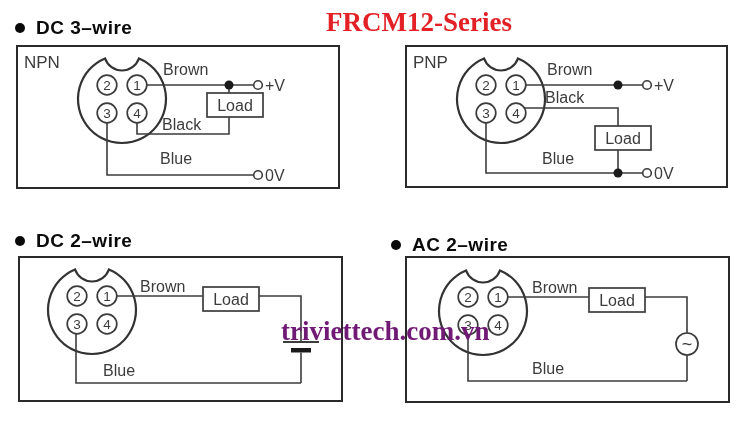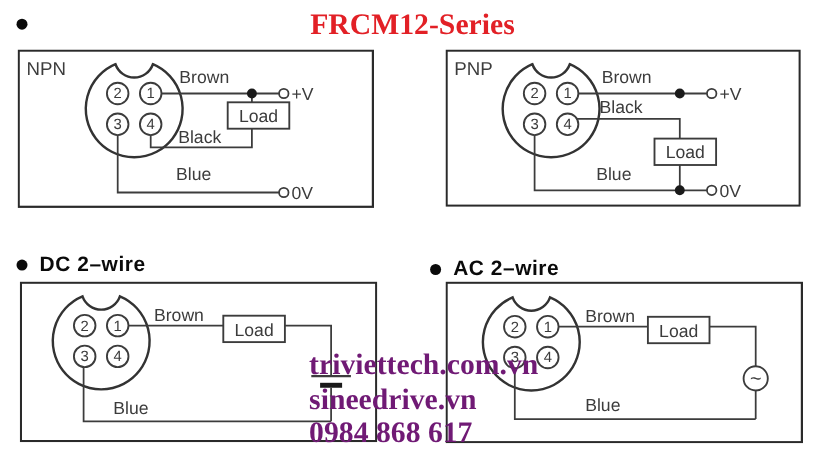--- a/index.html
+++ b/index.html
@@ -2,21 +2,21 @@
 <html><head>
 <meta charset="utf-8">
 <style>
   html,body{margin:0;padding:0;background:#fff;}
   .canvas{position:relative;width:749px;height:421px;background:#fff;overflow:hidden;
           font-family:"Liberation Sans",sans-serif;}
   .heading{position:absolute;display:flex;align-items:center;gap:11px;
            font-weight:bold;font-size:19px;color:#0a0a0a;letter-spacing:.5px;}
   .bullet{width:10px;height:10px;border-radius:50%;background:#0a0a0a;flex:0 0 auto;}
   .brand{position:absolute;font-family:"Liberation Serif",serif;font-weight:bold;
-         font-size:27px;color:#e22026;}
+         font-size:27px;color:#e22026;margin-left:44px;}
   .wm{position:absolute;left:281px;font-family:"Liberation Serif",serif;font-weight:bold;
       font-size:27px;color:#701a75;z-index:5;line-height:1;}
   svg{position:absolute;display:block;}
   svg text{font-family:"Liberation Sans",sans-serif;fill:#3c3c3c;font-size:16px;}
   .frame{fill:none;stroke:#2a2a2a;stroke-width:2;}
   .wire{stroke:#3c3c3c;stroke-width:1.6;fill:none;}
   .shape{stroke:#333;stroke-width:2.2;fill:#fff;}
   .pin{stroke:#3c3c3c;stroke-width:1.7;fill:#fff;}
   .pin-num{font-size:13.5px;text-anchor:middle;}
   .loadbox{stroke:#3c3c3c;stroke-width:1.7;fill:#fff;}
@@ -24,20 +24,21 @@
   .dot{fill:#1a1a1a;stroke:none;}
   .typ{font-size:17px;}
 </style>
 </head>
 <body>
 
 <div class="canvas">
 
   <div class="heading" style="left:15px;top:17px;">
     <span class="bullet"></span>
+    <span>DC 3–wire</span>
   </div>
 
   <div class="brand" style="left:282px;top:7px;">FRCM12-Series</div>
 
   <svg style="left:16px;top:45px;" width="324" height="144" viewBox="0 0 324 144">
     <rect class="frame" x="1" y="1" width="322" height="142"></rect>
     <text class="typ" x="8" y="23">NPN</text>
     <g transform="translate(106,54)">
       <path class="shape" d="M -17 -40.6 A 44 44 0 1 0 17 -40.6 A 18 18 0 0 1 -17 -40.6 Z"></path>
       <circle class="pin" cx="-15" cy="-14" r="9.8"></circle>
@@ -154,16 +155,14 @@
     </g>
     <path class="wire" d="M 282 99 V 125"></path>
     <path class="wire" d="M 282 125 H 63 V 79"></path>
     <rect class="loadbox" x="184" y="32" width="56" height="24"></rect>
     <text x="212" y="50" text-anchor="middle">Load</text>
     <text x="127" y="37">Brown</text>
     <text x="127" y="118">Blue</text>
   </svg>
 
   <div class="wm" style="top:318px;">triviettech.com.vn</div>
-  <div class="wm" style="top:350px;">sineedrive.vn</div>
-  <div class="wm" style="top:380px;">0984 868 617</div>
 
 </div>
 
 </body></html>

